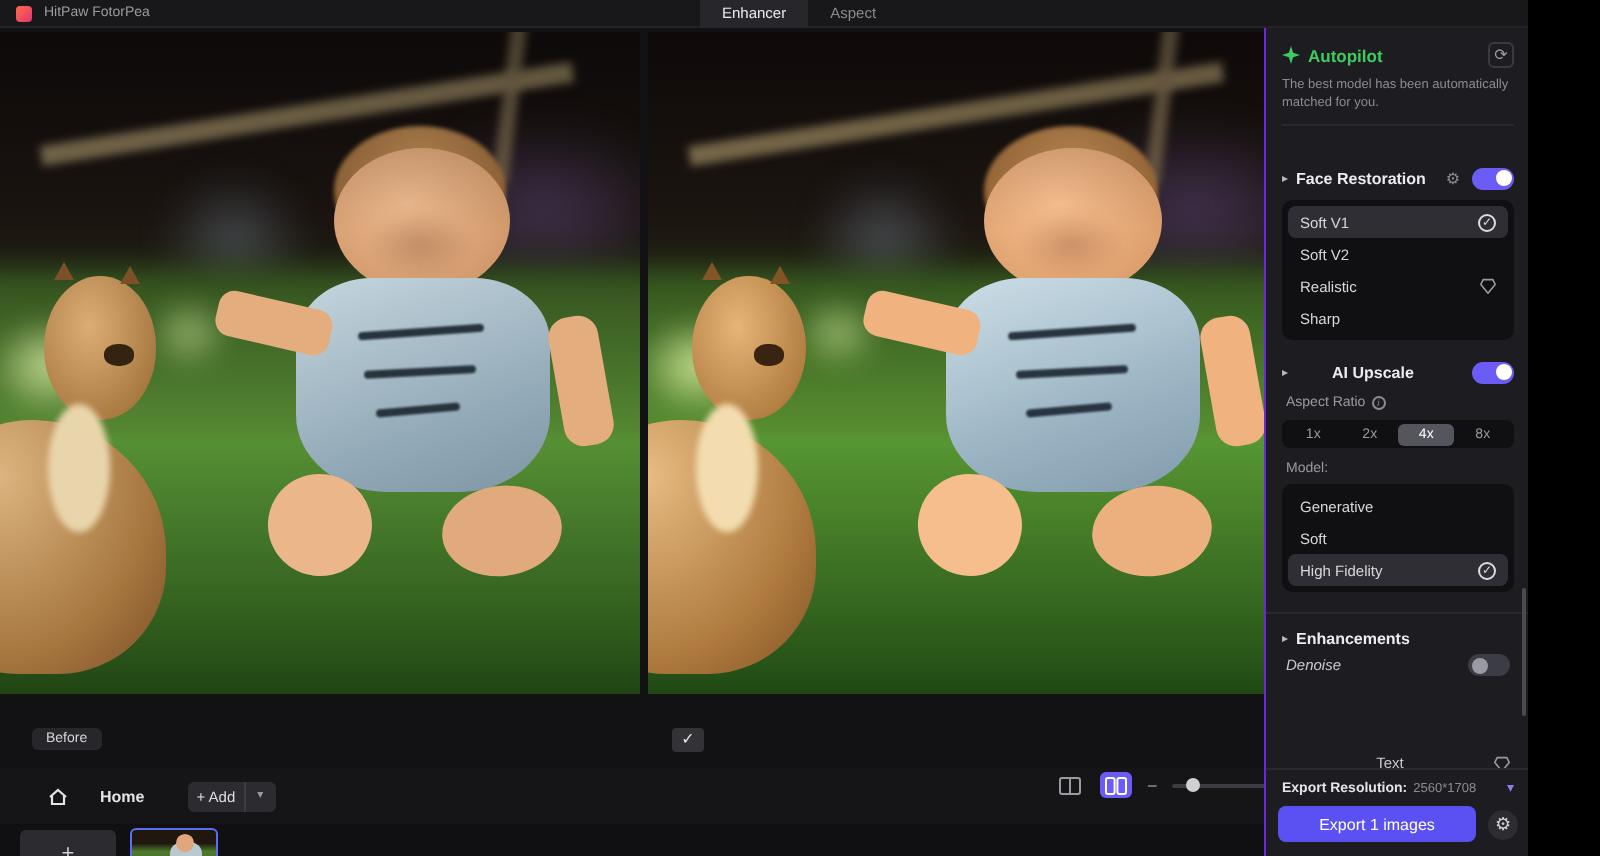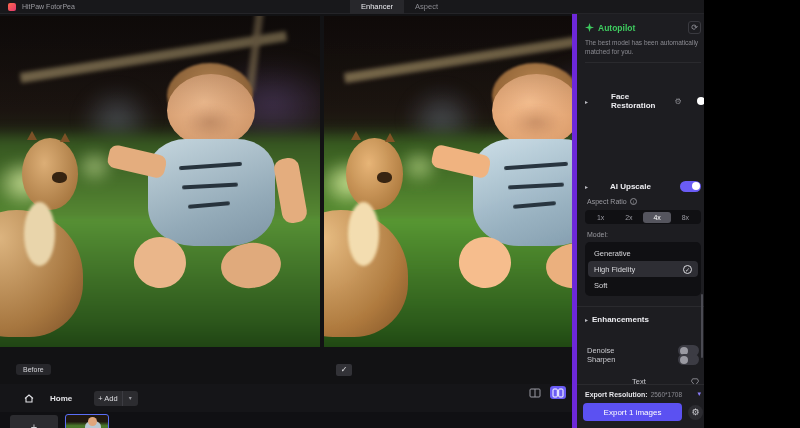--- a/index.html
+++ b/index.html
@@ -1,17 +1,17 @@
 <!DOCTYPE html>
 <html><head>
 <meta charset="utf-8">
 <style>
   * { margin:0; padding:0; box-sizing:border-box; }
   html,body { background:#000; }
-  .app{ position:relative; width:704px; height:428px; background:#121214; overflow:hidden;
+  .app{ position:relative; width:764px; height:428px; background:#121214; overflow:hidden;
         font-family:"Liberation Sans", sans-serif; color:#e8e8ea; }
   
   .titlebar{ position:absolute; top:0; left:0; width:800px; height:14px; background:#18181b;
              border-bottom:1px solid #242428; display:flex; align-items:center; }
   .logo{ width:8px; height:8px; margin-left:8px; border-radius:2px;
          background:linear-gradient(135deg,#ff6a4d,#e0366e); }
   .app-title{ margin-left:6px; font-size:7px; color:#9a9aa0; }
   .tabs{ position:absolute; left:350px; top:0; height:14px; display:flex; }
   .tab{ height:14px; line-height:14px; padding:0 11px; font-size:7.5px; color:#8a8a90; cursor:pointer; }
   .tab.active{ background:#27272b; color:#ececf0; }
@@ -99,33 +99,33 @@
   .thumb-add{ width:48px; height:24px; margin-left:10px; background:#2c2c30; border-radius:3px;
               color:#cfcfd4; font-size:11px; display:flex; align-items:center; justify-content:center; cursor:pointer; }
   .thumb{ position:relative; width:44px; height:26px; margin-left:7px; border:1.5px solid #5b6ef5;
           border-radius:3px; overflow:hidden; cursor:pointer;
           background:linear-gradient(180deg,#20180f 28%,#4c7a2c 45%,#396020); }
   .thumb .t-baby{ position:absolute; left:45%; top:25%; width:38%; height:60%; border-radius:40%;
                   background:#b9c9d2; }
   .thumb .t-head{ position:absolute; left:53%; top:8%; width:22%; height:38%; border-radius:50%; background:#e0a67c; }
   
   .sidebar{ position:absolute; top:14px; right:0; width:132px; height:414px; background:#1d1d21;
-            border-left:5px solid #6d28d9; }
+            border-left:1px solid #6d28d9; }
   .sb{ position:absolute; left:0; width:132px; }
   .autopilot-row{ top:6px; height:15px; display:flex; align-items:center; padding:0 8px; }
   .autopilot-title{ color:#3ecb5f; font-size:8.5px; font-weight:bold; margin-left:4px; flex:1; }
   .refresh-btn{ width:13px; height:13px; border:1px solid #3a3a40; border-radius:3px; color:#9a9aa2;
                 font-size:8px; line-height:11px; text-align:center; cursor:pointer; }
   .autopilot-desc{ top:25px; padding:0 8px; font-size:6.5px; line-height:8.5px; color:#8b8b92; }
   .divider{ height:1px; background:#2a2a2e; }
   .d1{ top:48px; left:8px; width:116px; }
   .section-head{ display:flex; align-items:center; padding:0 8px; height:14px; cursor:pointer; }
   .sec-arrow{ font-size:6px; color:#b9b9c0; margin-right:4px; }
   .sec-title{ font-size:8px; font-weight:bold; color:#ececf0; flex:1; }
-  .fr-head{ top:80px;gap:19px; }
+  .fr-head{ top:68px; }
   .gear-mini{ color:#8a8a90; font-size:8px; margin-right:6px; cursor:pointer; }
   .toggle{ position:relative; width:21px; height:11px; border-radius:6px; cursor:pointer; }
   .toggle.on{ background:#6a5cf5; }
   .toggle.off{ background:#3c3c44; }
   .toggle .knob{ position:absolute; top:1.5px; width:8px; height:8px; border-radius:50%; background:#fff; }
   .toggle.on .knob{ right:1.5px; }
   .toggle.off .knob{ left:1.5px; background:#9a9aa2; }
   .opt-panel{ left:8px; width:116px; background:#101013; border-radius:5px; padding:3px; }
   .fr-panel{ top:86px; }
   .opt-row{ position:relative; height:16px; display:flex; align-items:center; padding:0 6px;
@@ -144,21 +144,21 @@
               display:flex; padding:1.5px; }
   .seg-cell{ flex:1; border-radius:3px; font-size:7px; color:#9a9aa2; display:flex; align-items:center;
              justify-content:center; cursor:pointer; }
   .seg-cell.active{ background:#55555e; color:#fff; }
   .model-label{ top:217px; }
   .model-panel{ top:228px; }
   .enh-divider{ top:292px; left:0; width:132px; }
   .enh-head{ top:298px; }
   .enh-row{ display:flex; align-items:center; padding:0 10px; height:13px; }
   .enh-label{ flex:1; font-size:7.5px; color:#c9c9ce; }
-  .r-denoise{ top:330px; } .r-sharpen{ top:339px; } .r-text{ top:361px;text-align:center; } .r-anim{ top:377px; }
+  .r-denoise{ top:312px;font-style:italic; } .r-sharpen{ top:339px; } .r-text{ top:361px;text-align:center; } .r-anim{ top:377px; }
   .scroll-thumb{ position:absolute; right:1px; top:280px; width:2.5px; height:64px; background:#4a4a52;
                  border-radius:2px; cursor:pointer; }
   .sb-footer{ position:absolute; left:0; bottom:0; width:132px; height:44px; background:#1d1d21;
               border-top:1px solid #2a2a2e; }
   .res-row{ display:flex; align-items:center; padding:5px 8px 0 8px; }
   .res-label{ font-size:7px; font-weight:bold; color:#e4e4e8; }
   .res-value{ font-size:6.5px; color:#8b8b92; margin-left:3px; flex:1; }
   .res-caret{ color:#8a7df8; font-size:7px; cursor:pointer; }
   .export-row{ display:flex; align-items:center; padding:5px 6px 0 6px; gap:6px; }
   .export-btn{ flex:1; height:18px; background:#5b51f2; border-radius:4px; color:#fff; font-size:8px;
@@ -327,20 +327,38 @@
 
     <div class="sb section-head fr-head">
       <span class="sec-arrow">▸</span>
       <span class="sec-title">Face Restoration</span>
       <span class="gear-mini">⚙</span>
       <div class="toggle on">
           <div class="knob"></div>
         </div>
     </div>
 
+    <div class="sb opt-panel fr-panel">
+      <div class="opt-row selected">
+        <span class="opt-label">Soft V1</span>
+        <span class="opt-check">✓</span>
+      </div>
+      <div class="opt-row">
+        <span class="opt-label">Soft V2</span>
+      </div>
+      <div class="opt-row">
+        <span class="opt-label">Realistic</span>
+        <svg class="opt-diamond" viewBox="0 0 10 10">
+          <path d="M2 1 H8 L9.5 4 L5 9.5 L0.5 4 Z" fill="none" stroke="#9a9aa2" stroke-width="1"></path>
+        </svg>
+      </div>
+      <div class="opt-row">
+        <span class="opt-label">Sharp</span>
+      </div>
+    </div>
 
     <div class="sb section-head up-head">
       <span class="sec-arrow">▸</span>
       <span class="sec-title">AI Upscale</span>
       <div class="toggle on">
           <div class="knob"></div>
         </div>
     </div>
 
     <div class="sb field-label ar-label">
@@ -354,44 +372,38 @@
       <div class="seg-cell active">4x</div>
       <div class="seg-cell">8x</div>
     </div>
 
     <div class="sb field-label model-label">Model:</div>
 
     <div class="sb opt-panel model-panel">
       <div class="opt-row">
         <span class="opt-label">Generative</span>
       </div>
+      <div class="opt-row">
+        <span class="opt-label">Soft</span>
+      </div>
       <div class="opt-row selected">
         <span class="opt-label">High Fidelity</span>
         <span class="opt-check">✓</span>
       </div>
-      <div class="opt-row">
-        <span class="opt-label">Soft</span>
-      </div>
     </div>
 
     <div class="sb divider enh-divider"></div>
 
     <div class="sb section-head enh-head">
       <span class="sec-arrow">▸</span>
       <span class="sec-title">Enhancements</span>
     </div>
 
     <div class="sb enh-row r-denoise">
       <span class="enh-label">Denoise</span>
-      <div class="toggle off">
-          <div class="knob"></div>
-        </div>
-    </div>
-    <div class="sb enh-row r-sharpen">
-      <span class="enh-label">Sharpen</span>
       <div class="toggle off">
           <div class="knob"></div>
         </div>
     </div>
     <div class="sb enh-row r-text">
       <span class="enh-label">Text</span>
       <svg class="opt-diamond" viewBox="0 0 10 10">
         <path d="M2 1 H8 L9.5 4 L5 9.5 L0.5 4 Z" fill="none" stroke="#9a9aa2" stroke-width="1"></path>
       </svg>
     </div>

